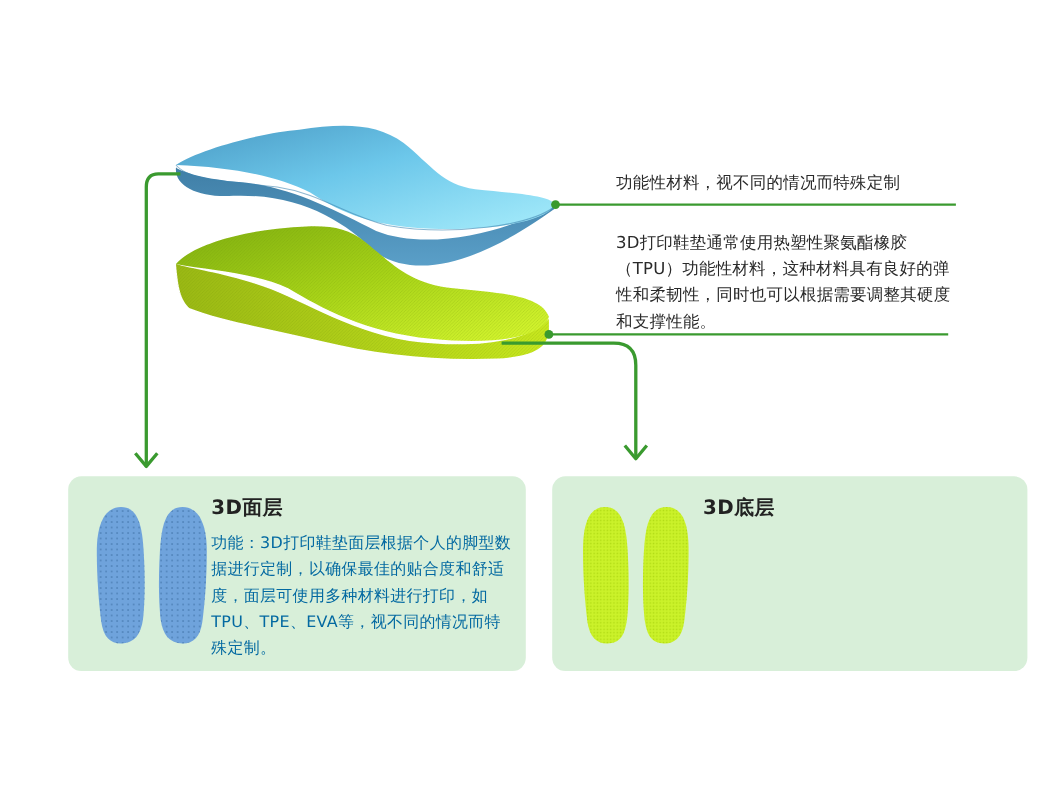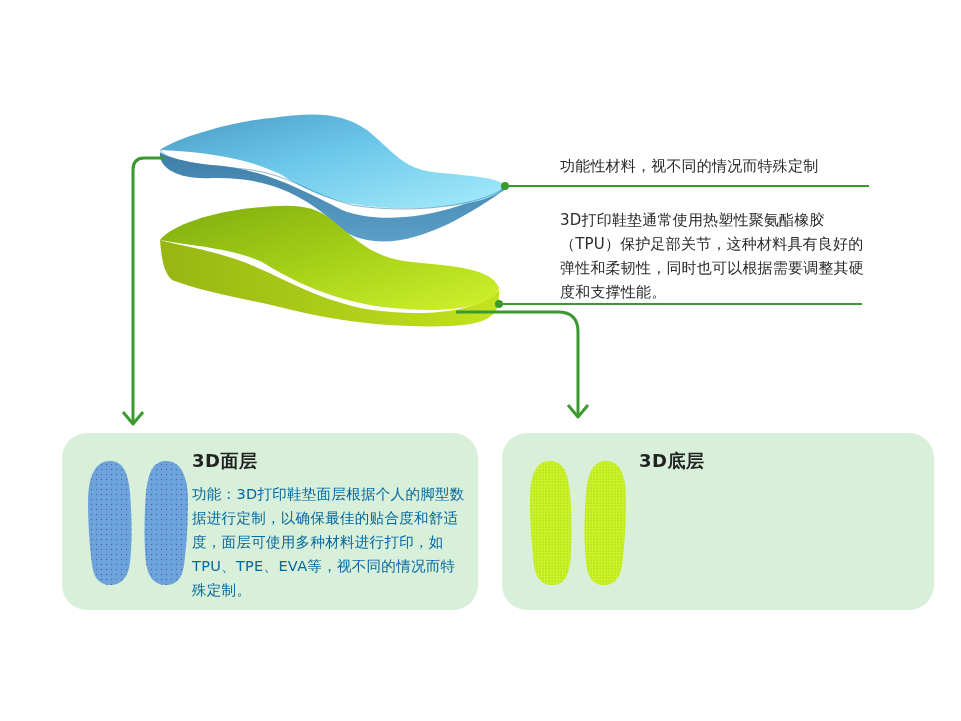--- a/index.html
+++ b/index.html
@@ -16,21 +16,21 @@
     line-height: 24px;
     color: #2a2a2a;
     letter-spacing: 0.2px;
   }
   .callout-1 { left: 548px; top: 154px; width: 320px; white-space: nowrap; }
   .callout-2 { left: 548px; top: 208px; width: 310px; }
 
   .card {
     position: absolute;
     background: #d8efd9;
-    border-radius: 25px;
+    border-radius: 12px;
     height: 177px;
     top: 433px;
   }
   .card-left  { left: 50px;  width: 416px; }
   .card-right { left: 490px; width: 432px; }
 
   .card-title {
     position: absolute;
     font-size: 18px;
     font-weight: bold;
@@ -108,21 +108,21 @@
       <path d="M152 158 L132 158 Q121 158 121 170 L121 424" fill="none" stroke="#3a9a2f" stroke-width="3"></path>
       <path d="M111 412 L121 424 L131 412" fill="none" stroke="#3a9a2f" stroke-width="3" stroke-linejoin="round"></path>
     </g>
     <g>
       <path d="M444 312 L546 312 Q566 312 566 332 L566 417" fill="none" stroke="#3a9a2f" stroke-width="3"></path>
       <path d="M556 405 L566 417 L576 405" fill="none" stroke="#3a9a2f" stroke-width="3" stroke-linejoin="round"></path>
     </g>
   </svg>
 
   <div class="callout-text callout-1">功能性材料，视不同的情况而特殊定制</div>
-  <div class="callout-text callout-2">3D打印鞋垫通常使用热塑性聚氨酯橡胶（TPU）保护足部关节，这种材料具有良好的弹性和柔韧性，同时也可以根据需要调整其硬度和支撑性能。</div>
+  <div class="callout-text callout-2">3D打印鞋垫通常使用热塑性聚氨酯橡胶（TPU）功能性材料，这种材料具有良好的弹性和柔韧性，同时也可以根据需要调整其硬度和支撑性能。</div>
 
   <div class="card card-left">
     <svg class="insole-thumb" viewBox="0 0 108 132">
       <defs>
         <pattern id="dotsBlue" width="5" height="5" patternUnits="userSpaceOnUse">
           <circle cx="2.5" cy="2.5" r="0.7" fill="#3d6fa3"></circle>
         </pattern>
       </defs>
       <path d="M26 4 C10 4 4 22 4 44 C4 70 6 92 8 108 C10 122 16 128 26 128 C38 128 44 120 46 106 C48 88 48 60 46 36 C44 14 38 4 26 4 Z" fill="#6fa3dc"></path>
       <path d="M26 4 C10 4 4 22 4 44 C4 70 6 92 8 108 C10 122 16 128 26 128 C38 128 44 120 46 106 C48 88 48 60 46 36 C44 14 38 4 26 4 Z" fill="url(#dotsBlue)"></path>

